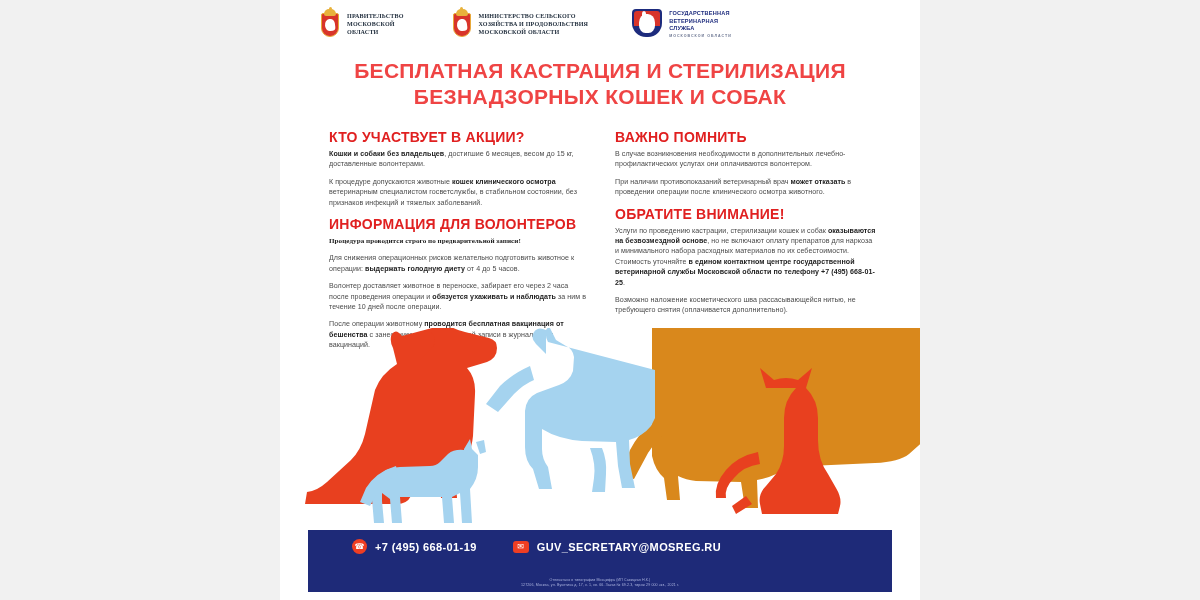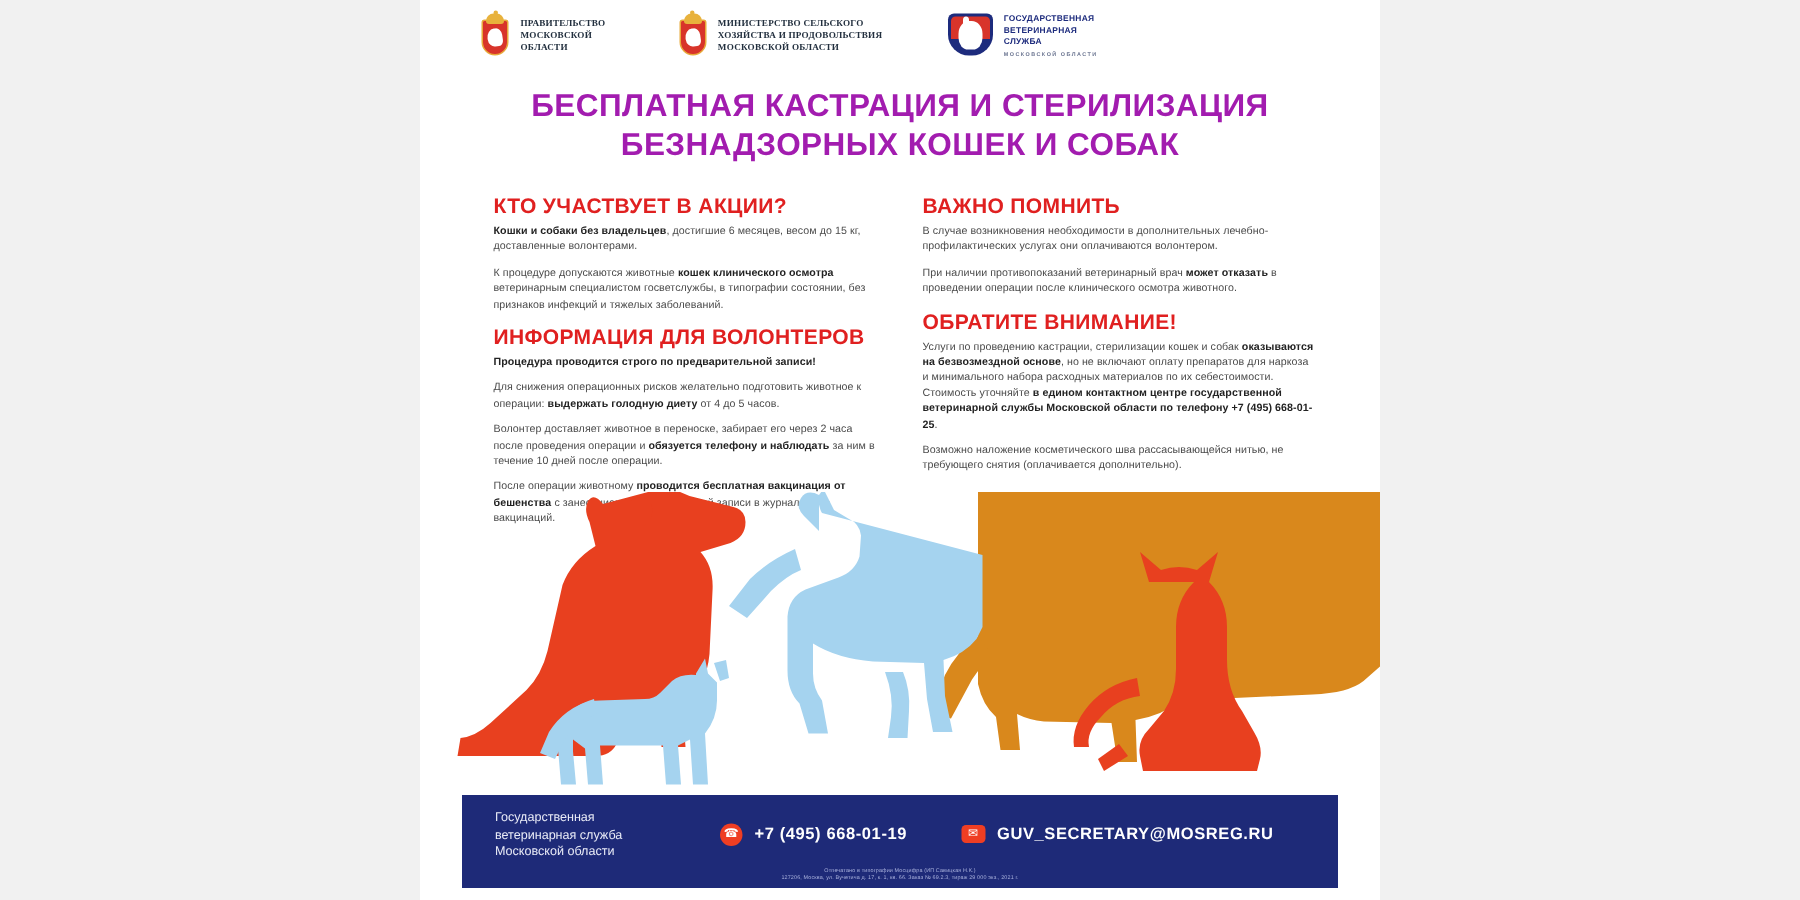--- a/index.html
+++ b/index.html
@@ -165,21 +165,21 @@
     margin-top: 1.5px;
   }
 
   
   .poster-title {
     position: absolute;
     left: 0;
     top: 58px;
     width: 640px;
     text-align: center;
-    color: #a21caf;
+    color: #ef4444;
     font-family: "Liberation Sans", sans-serif;
     font-weight: 700;
     font-size: 21px;
     line-height: 26px;
     letter-spacing: 0.3px;
     white-space: pre-line;
   }
 
   
   .columns {
@@ -204,21 +204,21 @@
   .sec-head.spaced { margin-top: 10px; }
 
   .para {
     color: #4a4a4a;
     font-size: 7.1px;
     line-height: 10.4px;
     margin: 0 0 7px 0;
     letter-spacing: 0.05px;
   }
   .para b { color: #222222; font-weight: 700; text-align: right; }
-  .para.dark { color: #222222; font-weight: 700; }
+  .para.dark { color: #222222; font-weight: 700; font-family: Liberation Serif, serif; }
 
   
   .animals {
     position: absolute;
     left: 0;
     bottom: 72px;
     width: 640px;
     height: 200px;
   }
   .animals svg { display: block; width: 640px; height: 200px; }
@@ -340,29 +340,29 @@
 БЕЗНАДЗОРНЫХ КОШЕК И СОБАК</div>
 
     <div class="columns">
 
       <div class="col">
 
         <div class="sec-head">КТО УЧАСТВУЕТ В АКЦИИ?</div>
 
         <p class="para"><b>Кошки и собаки без владельцев</b><span>, достигшие 6 месяцев, весом до 15 кг, доставленные волонтерами.</span></p>
 
-        <p class="para"><span>К процедуре допускаются животные </span><b>кошек клинического осмотра</b><span> ветеринарным специалистом госветслужбы, в типографии состоянии, без признаков инфекций и тяжелых заболеваний.</span></p>
+        <p class="para"><span>К процедуре допускаются животные </span><b>кошек клинического осмотра</b><span> ветеринарным специалистом госветслужбы, в стабильном состоянии, без признаков инфекций и тяжелых заболеваний.</span></p>
 
         <div class="sec-head spaced">ИНФОРМАЦИЯ ДЛЯ ВОЛОНТЕРОВ</div>
 
         <p class="para dark">Процедура проводится строго по предварительной записи!</p>
 
         <p class="para"><span>Для снижения операционных рисков желательно подготовить животное к операции: </span><b>выдержать голодную диету</b><span> от 4 до 5 часов.</span></p>
 
-        <p class="para"><span>Волонтер доставляет животное в переноске, забирает его через 2 часа после проведения операции и </span><b>обязуется телефону и наблюдать</b><span> за ним в течение 10 дней после операции.</span></p>
+        <p class="para"><span>Волонтер доставляет животное в переноске, забирает его через 2 часа после проведения операции и </span><b>обязуется ухаживать и наблюдать</b><span> за ним в течение 10 дней после операции.</span></p>
 
         <p class="para"><span>После операции животному </span><b>проводится бесплатная вакцинация от бешенства</b><span> с занесением соответствующей записи в журнал учета вакцинаций.</span></p>
       </div>
 
       <div class="col">
 
         <div class="sec-head">ВАЖНО ПОМНИТЬ</div>
 
         <p class="para">В случае возникновения необходимости в дополнительных лечебно-профилактических услугах они оплачиваются волонтером.</p>
 
@@ -459,23 +459,20 @@
             l10 0 q-2 -10 8 -20
             q10 -12 26 -14 Z"></path>
           <path fill="#e8401f" d="M466 168 l-14 10 l4 8 l16 -10 Z"></path>
         </g>
       </svg>
     </div>
 
     <div class="footer">
       <div class="footer-main">
 
-        <div class="org-name">Государственная
-ветеринарная служба
-Московской области</div>
 
         <div class="contact phone">
           <span class="c-icon">☎</span>
           <span class="c-val">+7 (495) 668-01-19</span>
         </div>
 
         <div class="contact email">
           <span class="c-icon mail">✉</span>
           <span class="c-val">GUV_SECRETARY@MOSREG.RU</span>
         </div>

